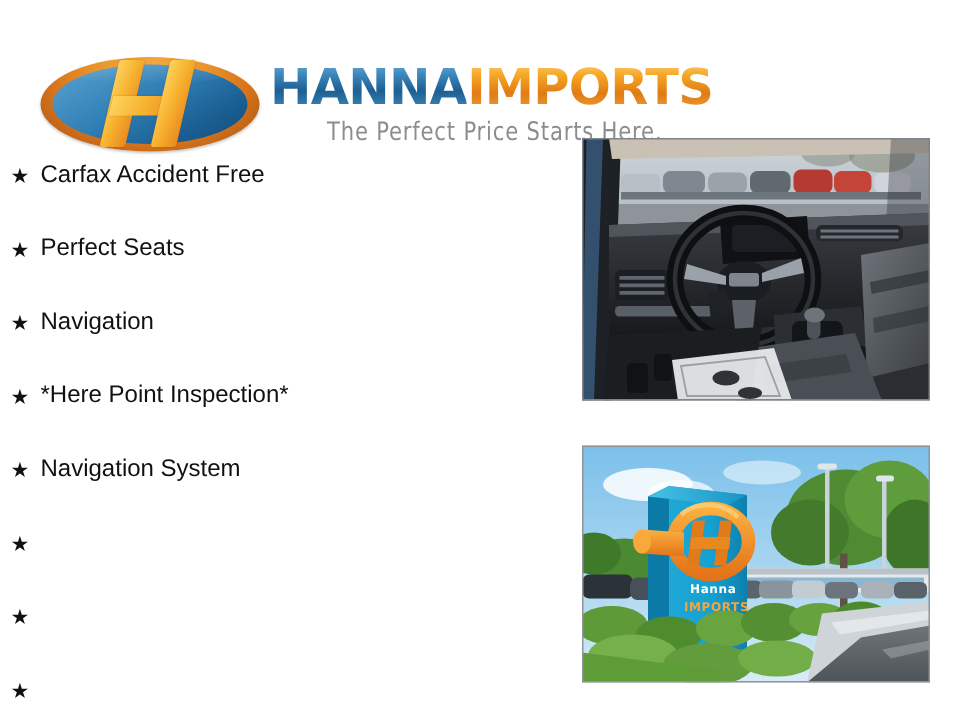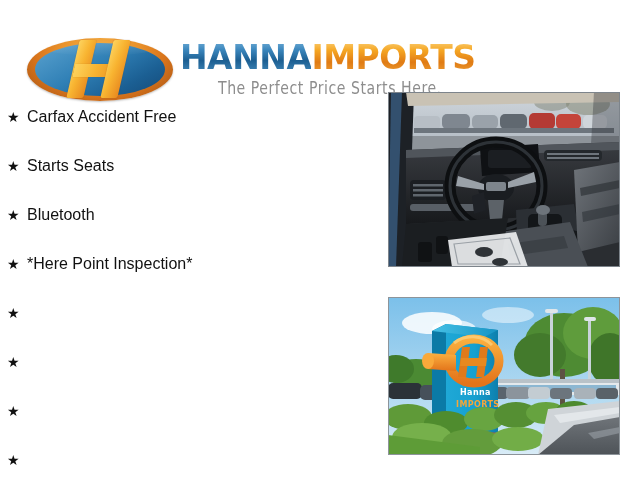--- a/index.html
+++ b/index.html
@@ -170,35 +170,36 @@
 
 <div id="feature-list">
 
   <div class="feature-row">
     <span class="feature-bullet">★</span>
     <span class="feature-label">Carfax Accident Free</span>
   </div>
 
   <div class="feature-row">
     <span class="feature-bullet">★</span>
-    <span class="feature-label">Starts Seats</span>
-  </div>
-
-  <div class="feature-row">
-    <span class="feature-bullet">★</span>
-    <span class="feature-label">Bluetooth</span>
+    <span class="feature-label">Perfect Seats</span>
+  </div>
+
+  <div class="feature-row">
+    <span class="feature-bullet">★</span>
+    <span class="feature-label">Navigation</span>
   </div>
 
   <div class="feature-row">
     <span class="feature-bullet">★</span>
     <span class="feature-label">*Here Point Inspection*</span>
   </div>
 
   <div class="feature-row">
     <span class="feature-bullet">★</span>
+    <span class="feature-label">Navigation System</span>
   </div>
 
   <div class="feature-row">
     <span class="feature-bullet">★</span>
   </div>
 
   <div class="feature-row">
     <span class="feature-bullet">★</span>
   </div>
 

